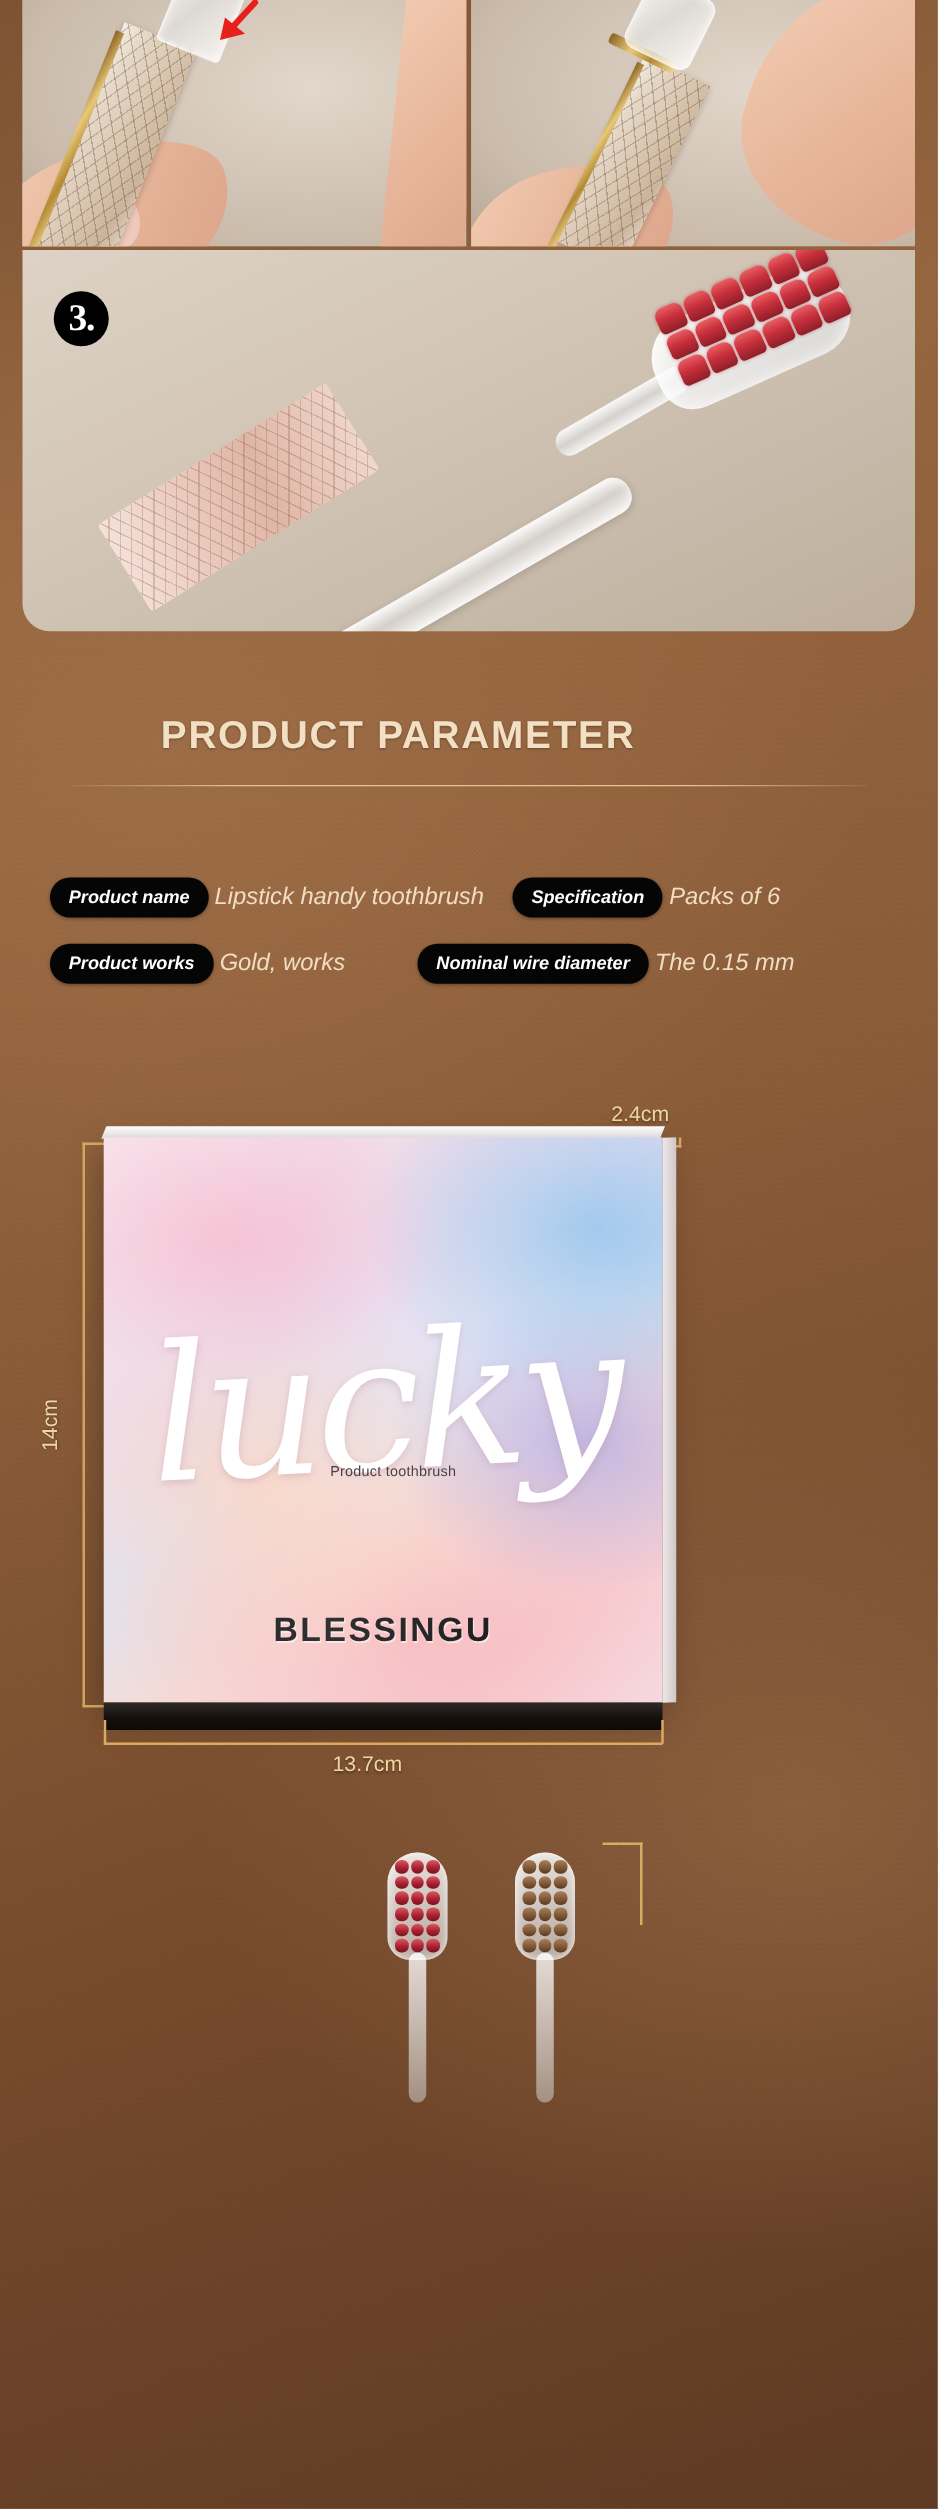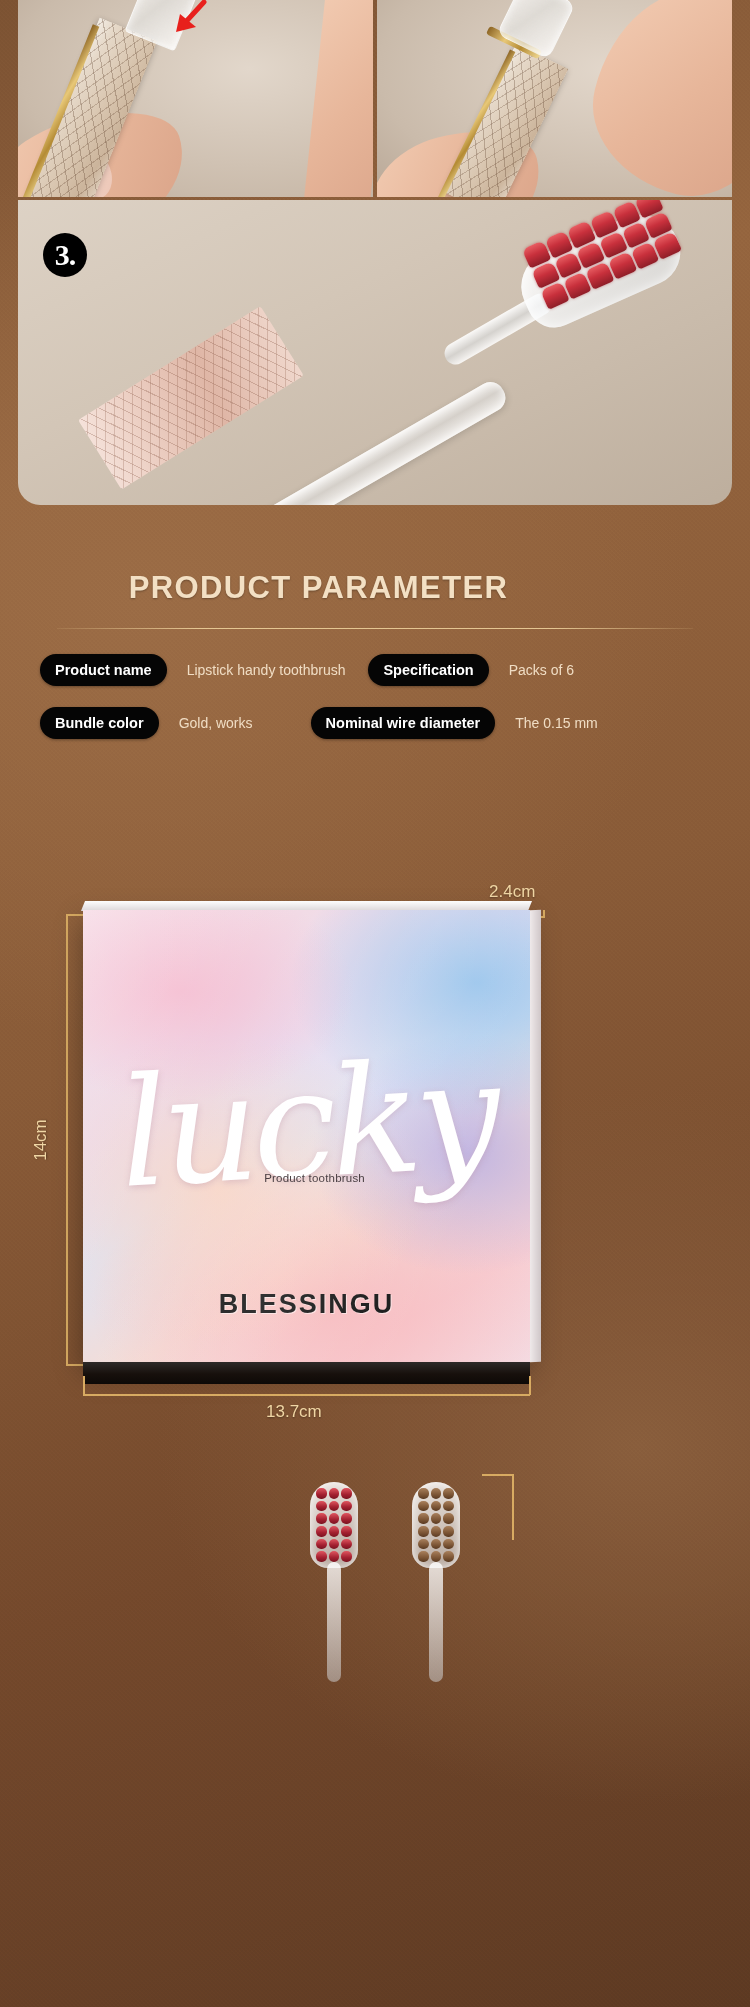--- a/index.html
+++ b/index.html
@@ -143,30 +143,30 @@
     position:absolute; left:0; top:570px; width:637px; text-align:center;
     font-size:31px; font-weight:700; letter-spacing:1.4px;
     color:#f3e0c4; text-shadow:0 1px 2px rgba(0,0,0,.3);
   }
   .sec-rule{
     position:absolute; left:57px; top:628px; width:636px; height:1px;
     background:linear-gradient(90deg,rgba(224,192,134,.12),rgba(233,203,150,.95) 22%,rgba(233,203,150,.95) 78%,rgba(224,192,134,.12));
   }
 
   
-  .params{ position:absolute; left:40px; top:652px; width:690px; }
+  .params{ position:absolute; left:40px; top:700px; width:690px;font-style:italic; }
   .param-row{ display:flex; align-items:center; height:36px; margin-bottom:17px; }
   .pill{
     background:#050505; color:#fff; border-radius:18px;
     padding:0 15px; height:32px; line-height:32px;
     font-size:14.5px; font-weight:700; white-space:nowrap;
     box-shadow:0 1px 3px rgba(0,0,0,.35);
   }
   .pval{
-    color:#f0ddc4; font-size:14px; margin-left:20px; white-space:nowrap;
+    color:#f0ddc4; font-size:19px; margin-left:5px; white-space:nowrap;
   }
   .gap-mid{ width:23px; }
 
   
   .dim-wrap{ position:absolute; left:0; top:880px; width:750px; height:560px;text-align:right; }
 
   .box-photo{
     position:absolute; left:83px; top:30px; width:447px; height:452px;
     box-shadow:0 10px 26px rgba(0,0,0,.35);
   }
@@ -326,21 +326,21 @@
 
   <div class="param-row">
     <span class="pill">Product name</span>
     <span class="pval">Lipstick handy toothbrush</span>
     <span class="gap-mid"></span>
     <span class="pill">Specification</span>
     <span class="pval">Packs of 6</span>
   </div>
 
   <div class="param-row">
-    <span class="pill">Bundle color</span>
+    <span class="pill">Product works</span>
     <span class="pval">Gold, works</span>
     <span class="gap-mid" style="width:58px"></span>
     <span class="pill">Nominal wire diameter</span>
     <span class="pval">The 0.15 mm</span>
   </div>
 
 
 </div>
 
 <div class="dim-wrap">

